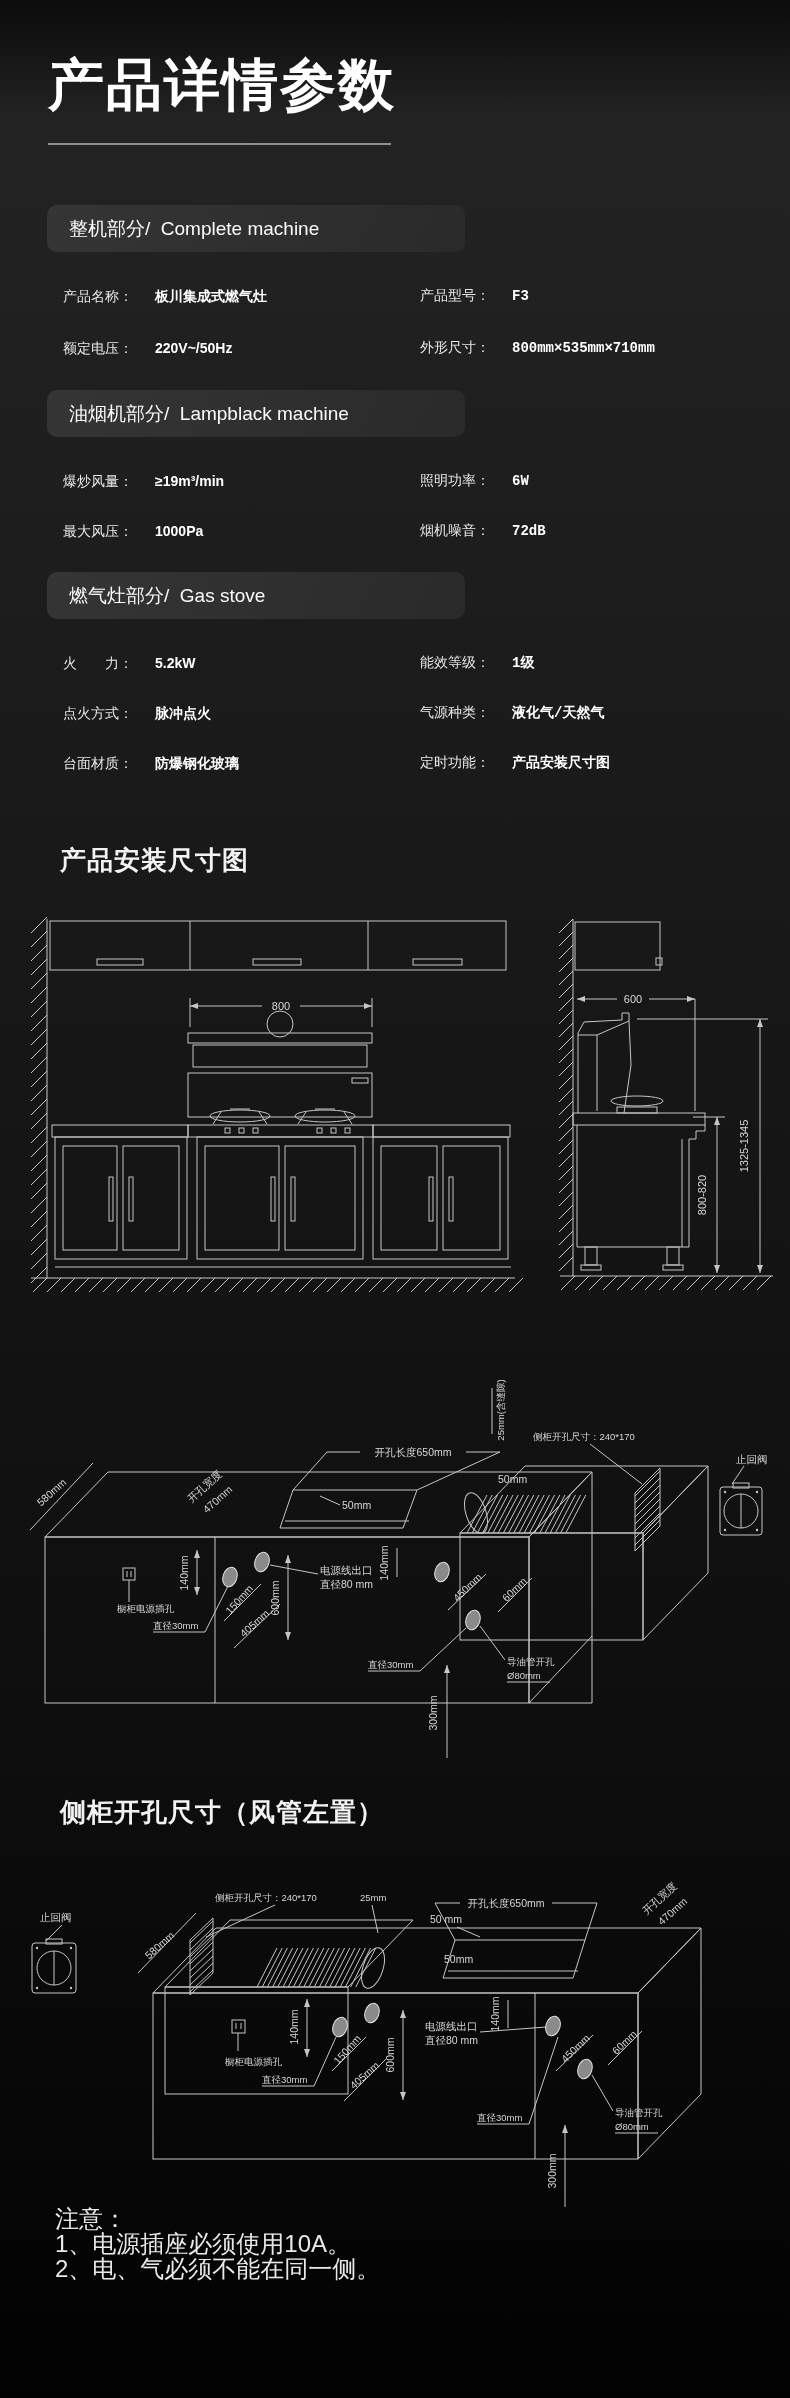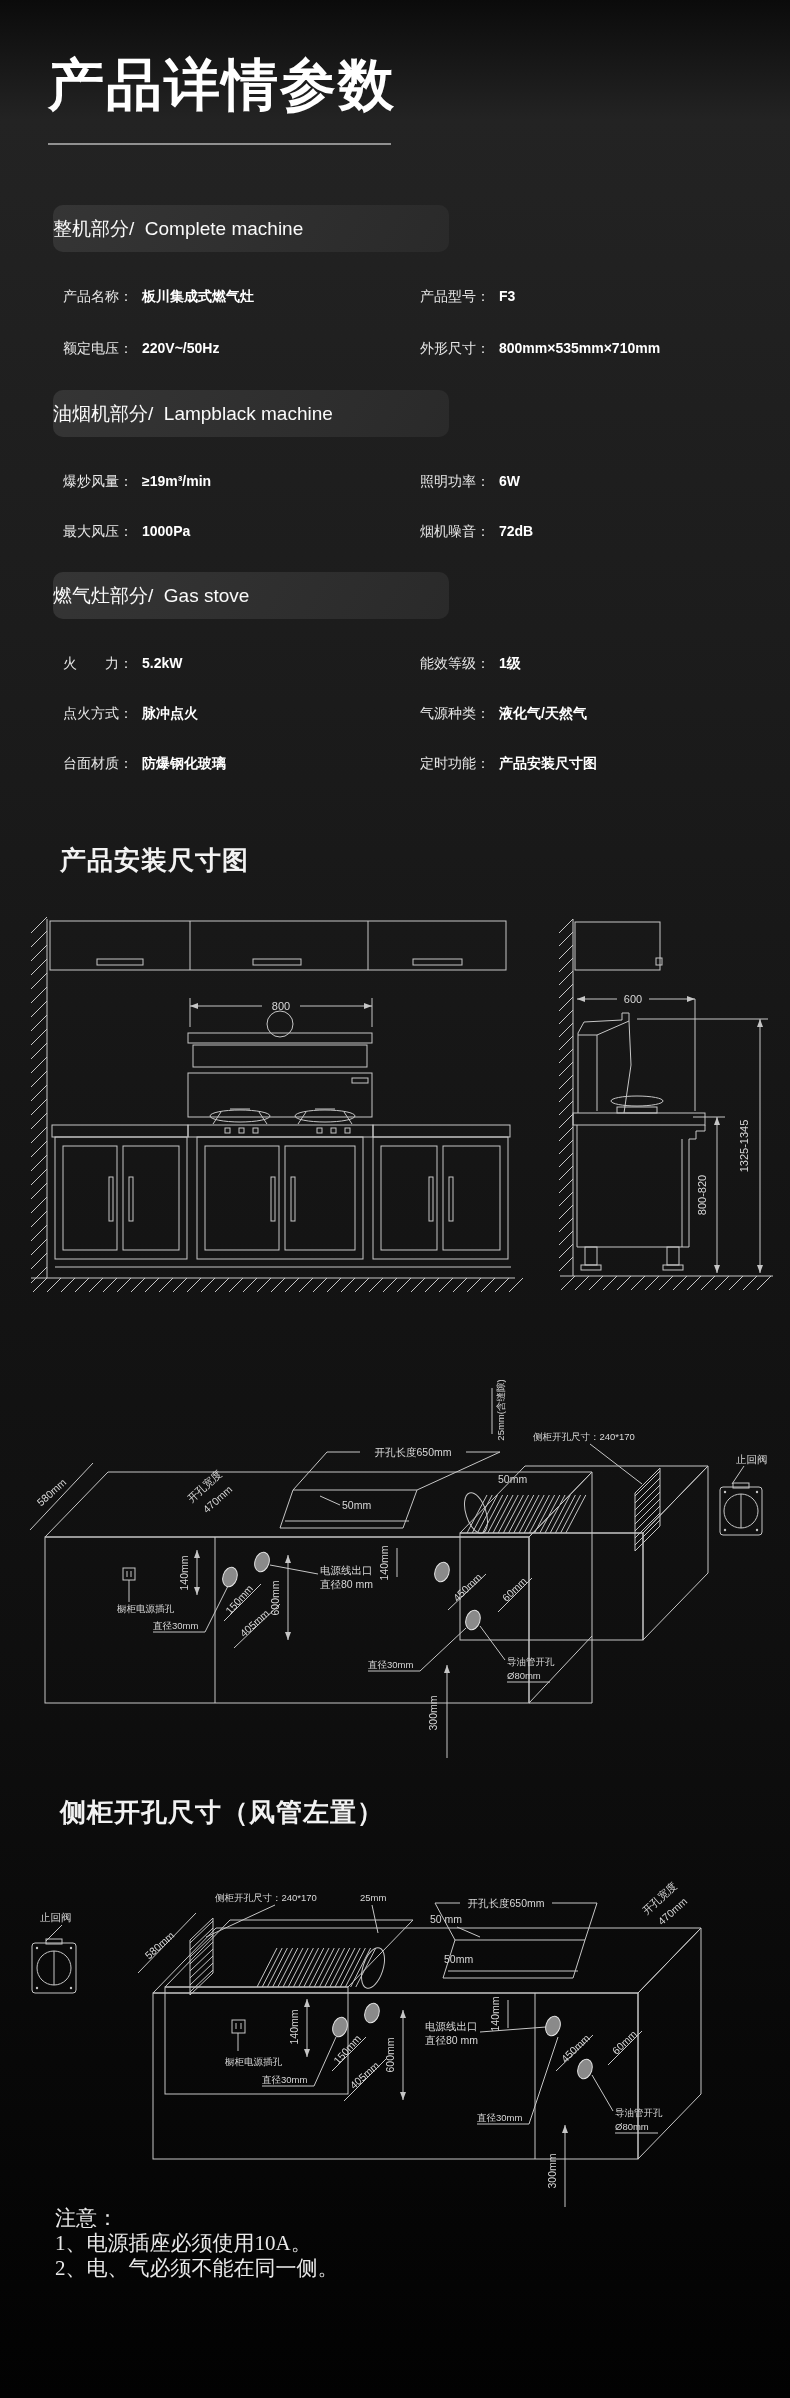--- a/index.html
+++ b/index.html
@@ -1,30 +1,30 @@
 <!DOCTYPE html>
 <html><head>
 <meta charset="utf-8">
 <style>
   html,body{margin:0;padding:0;background:#000;}
   .page{position:relative;width:790px;height:2398px;overflow:hidden;
     background:linear-gradient(180deg,#0b0b0b 0%,#232323 5%,#1e1e1e 20%,#161616 45%,#0e0e0e 72%,#020202 100%);
     font-family:"Liberation Sans","DejaVu Sans",sans-serif;color:#fff;}
   .title{position:absolute;left:48px;top:48px;font-size:56px;font-weight:900;letter-spacing:2px;color:#ffffff;}
   .title-underline{position:absolute;left:48px;top:143px;width:343px;height:2px;background:#919191;}
-  .section-bar{position:absolute;left:53px;width:396px;height:47px;
+  .section-bar{position:absolute;left:47px;width:396px;height:47px;padding-left:22px;
     background:linear-gradient(120deg,#353535,#2a2a2a);border-radius:10px;
     color:#fafafa;font-size:19px;line-height:47px;white-space:pre;}
   .spec-row{position:absolute;left:63px;width:720px;font-size:14px;display:flex;line-height:26px;}
   .spec-cell{flex:none;width:357px;display:flex;}
-  .spec-cell.right{width:auto;}
+  .spec-cell.right{width:auto;font-family:Liberation Mono, monospace;}
   .lab{color:#e6e6e6;font-weight:400;white-space:pre;}
-  .val{color:#ffffff;font-weight:700;white-space:pre;margin-left:9px;}
+  .val{color:#ffffff;font-weight:700;white-space:pre;margin-left:22px;}
   .diagram-heading{position:absolute;left:60px;font-size:26px;font-weight:600;letter-spacing:1px;color:#f2f2f2;}
-  .notes{position:absolute;left:55px;top:2206px;font-size:21px;line-height:25px;color:#e9e9e9;font-family:Liberation Serif, serif;}
+  .notes{position:absolute;left:55px;top:2206px;font-size:24px;line-height:25px;color:#e9e9e9;}
   svg.cad{position:absolute;}
   svg.cad line,svg.cad path,svg.cad rect,svg.cad polygon,svg.cad polyline,svg.cad ellipse,svg.cad circle{
     stroke:#c6c6c6;stroke-width:1;fill:none;}
   svg.cad .hole{fill:#8a8a8a;stroke:#e2e2e2;}
   svg.cad .dot{fill:#c6c6c6;stroke:none;}
   svg.cad .arrow{fill:#c6c6c6;stroke:none;}
   svg.cad text{fill:#d8d8d8;stroke:none;font-size:10.5px;font-family:"Liberation Sans","DejaVu Sans",sans-serif;}
   svg.cad text.small{font-size:9.5px;}
   svg.cad text.dim{font-size:11px;}
 </style>

